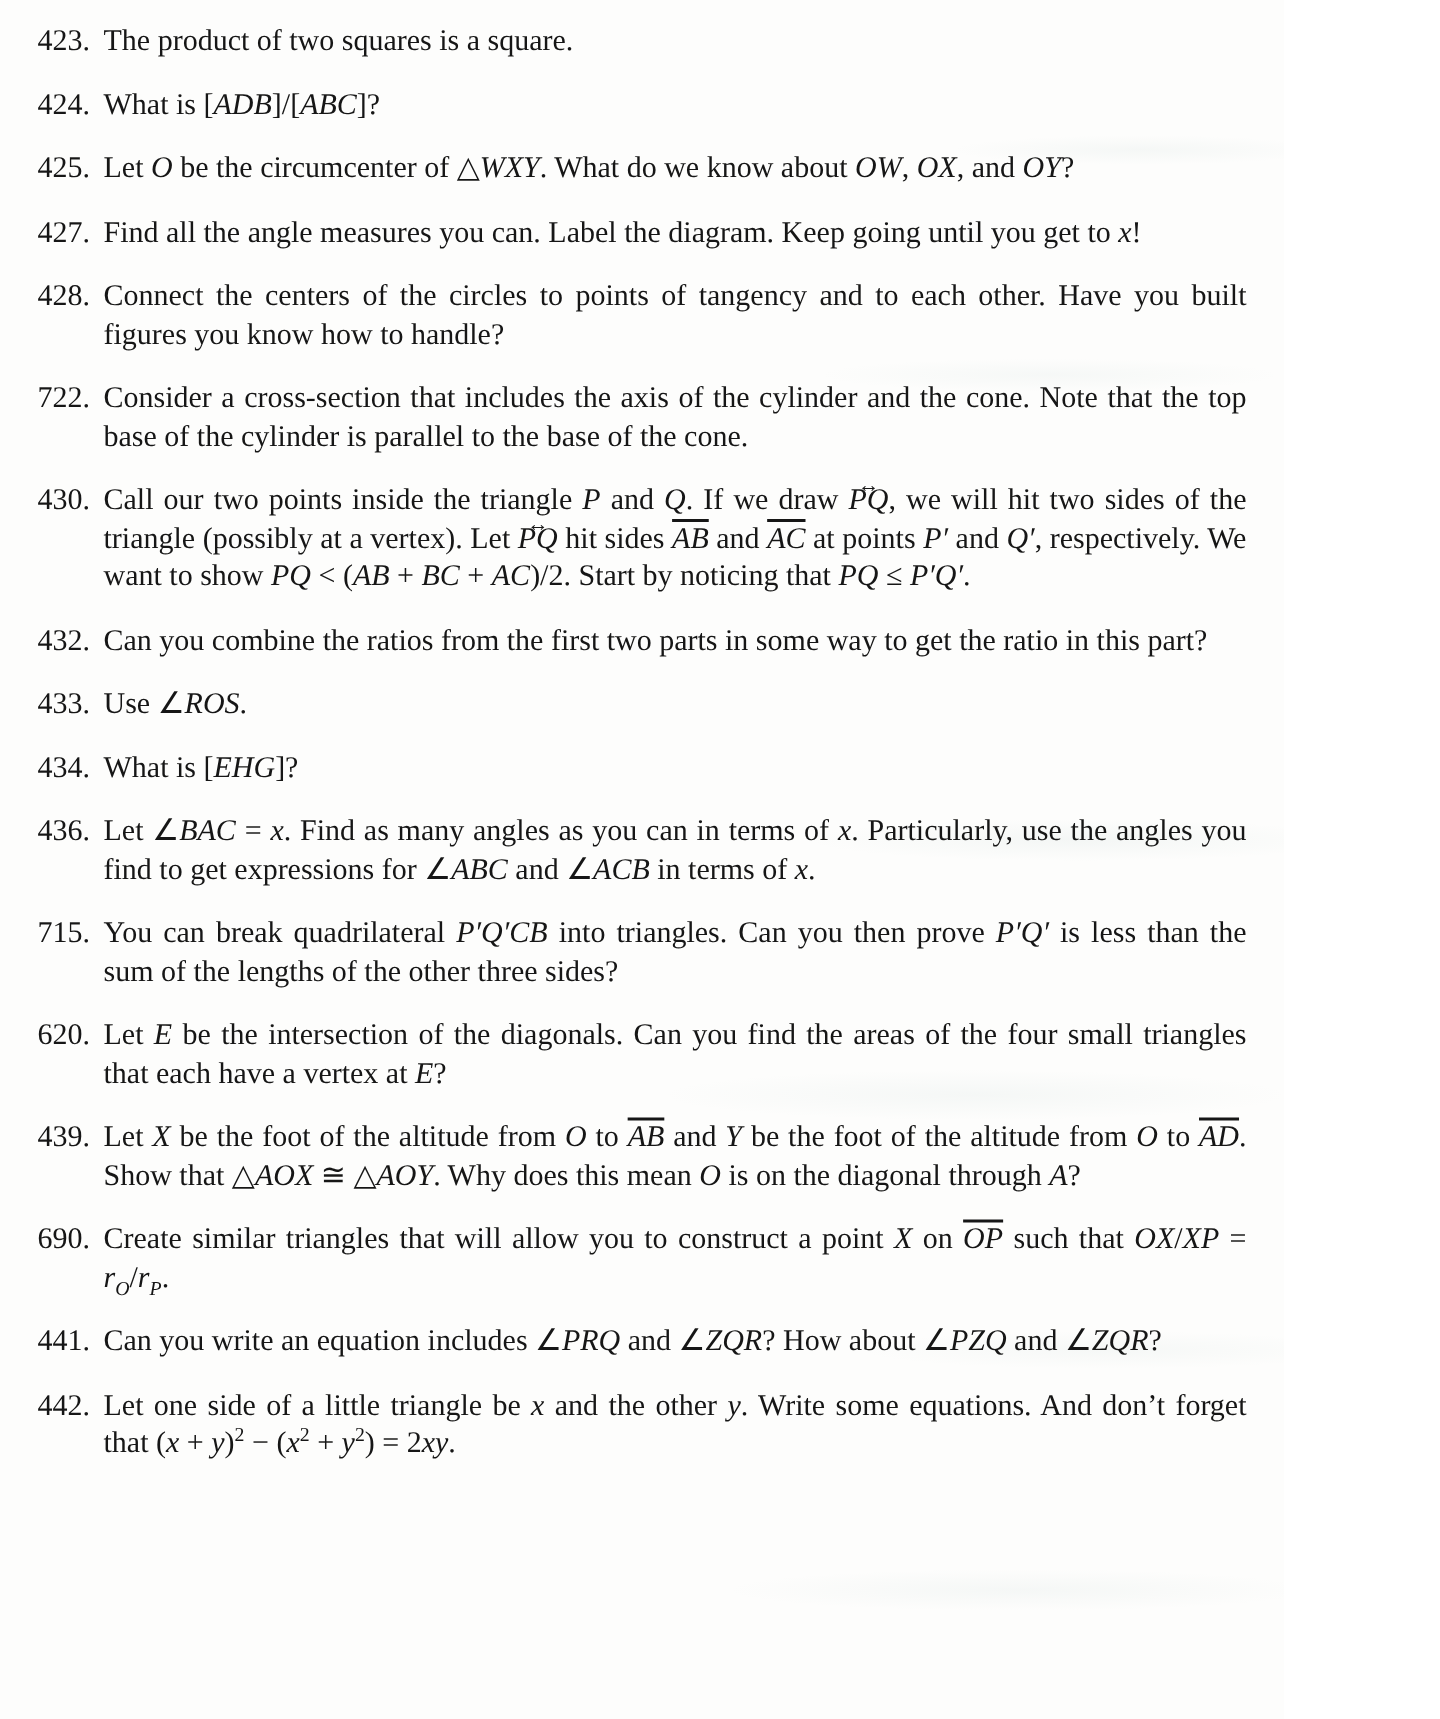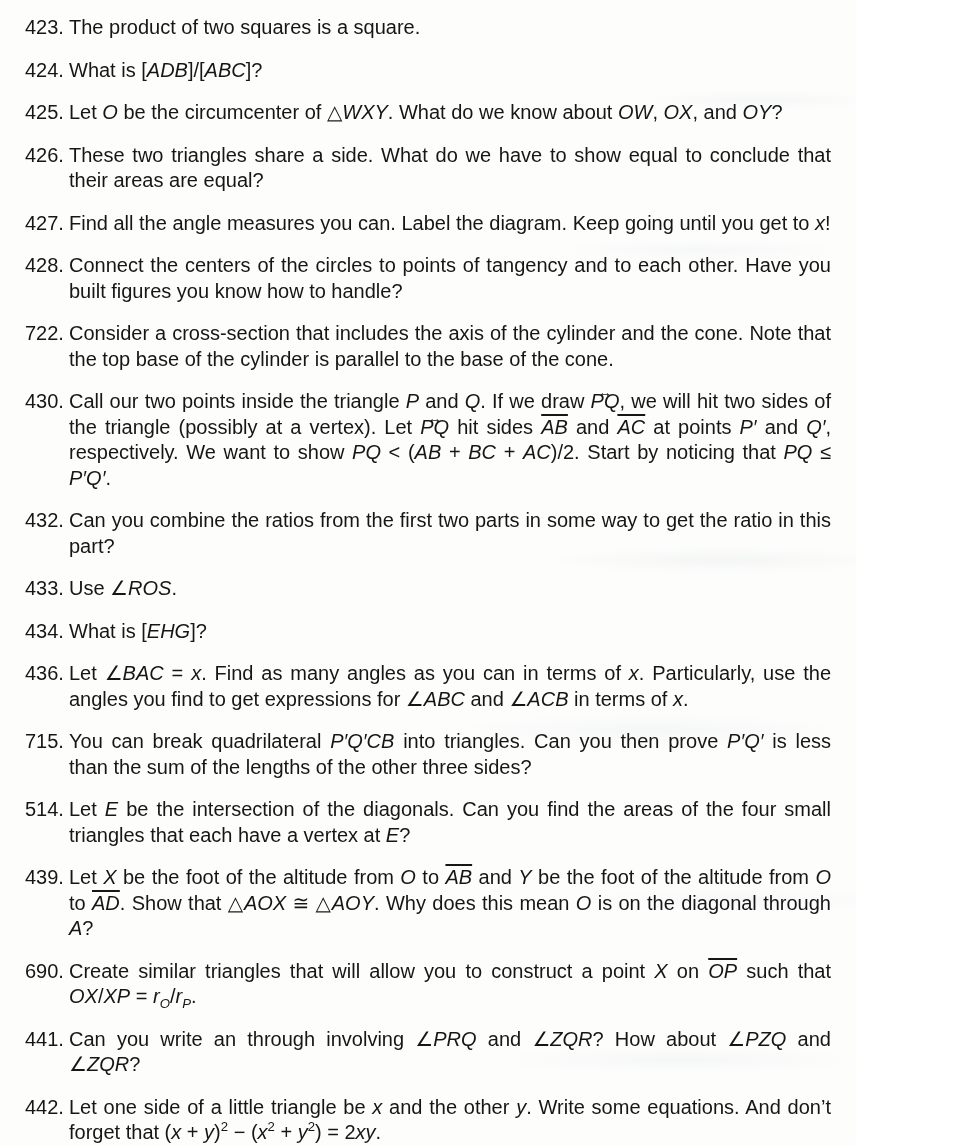--- a/index.html
+++ b/index.html
@@ -6,21 +6,21 @@
   body {
     width: 960px; height: 1146px;
     background: #ffffff;
     overflow: hidden;
   }
   .page {
     box-sizing: border-box;
     width: 856px; height: 1146px;
     padding: 15px 25px 0 25px;
     color: #161616;
-    font-family: Liberation Sans, sans-serif;
+    font-family: Liberation Serif, serif;
     
     background:
       radial-gradient(ellipse 180px 14px at 760px 100px, rgba(150,180,175,0.08), transparent 70%),
       radial-gradient(ellipse 220px 16px at 700px 250px, rgba(150,180,175,0.07), transparent 70%),
       radial-gradient(ellipse 260px 20px at 720px 560px, rgba(150,180,175,0.09), transparent 70%),
       radial-gradient(ellipse 300px 24px at 650px 730px, rgba(150,180,175,0.08), transparent 70%),
       radial-gradient(ellipse 240px 18px at 740px 900px, rgba(150,180,175,0.07), transparent 70%),
       radial-gradient(ellipse 280px 20px at 680px 1060px, rgba(150,180,175,0.08), transparent 70%),
       #fdfdfc;
   }
@@ -63,24 +63,20 @@
       </div>
       <div class="hint-item">
         <span class="num">424.</span>
         <div class="body"><span class="r">What is [</span><span class="i">ADB</span><span class="r">]/[</span><span class="i">ABC</span><span class="r">]?</span></div>
       </div>
       <div class="hint-item">
         <span class="num">425.</span>
         <div class="body"><span class="r">Let </span><span class="i">O</span><span class="r"> be the circumcenter of △</span><span class="i">WXY</span><span class="r">. What do we know about </span><span class="i">OW</span><span class="r">, </span><span class="i">OX</span><span class="r">, and </span><span class="i">OY</span><span class="r">?</span></div>
       </div>
       <div class="hint-item">
-        <span class="num">426.</span>
-        <div class="body"><span class="r">These two triangles share a side. What do we have to show equal to conclude that their areas are equal?</span></div>
-      </div>
-      <div class="hint-item">
         <span class="num">427.</span>
         <div class="body"><span class="r">Find all the angle measures you can. Label the diagram. Keep going until you get to </span><span class="i">x</span><span class="r">!</span></div>
       </div>
       <div class="hint-item">
         <span class="num">428.</span>
         <div class="body"><span class="r">Connect the centers of the circles to points of tangency and to each other. Have you built figures you know how to handle?</span></div>
       </div>
       <div class="hint-item">
         <span class="num">722.</span>
         <div class="body"><span class="r">Consider a cross-section that includes the axis of the cylinder and the cone. Note that the top base of the cylinder is parallel to the base of the cone.</span></div>
@@ -103,33 +99,33 @@
       </div>
       <div class="hint-item">
         <span class="num">436.</span>
         <div class="body"><span class="r">Let ∠</span><span class="i">BAC</span><span class="r"> = </span><span class="i">x</span><span class="r">. Find as many angles as you can in terms of </span><span class="i">x</span><span class="r">. Particularly, use the angles you find to get expressions for ∠</span><span class="i">ABC</span><span class="r"> and ∠</span><span class="i">ACB</span><span class="r"> in terms of </span><span class="i">x</span><span class="r">.</span></div>
       </div>
       <div class="hint-item">
         <span class="num">715.</span>
         <div class="body"><span class="r">You can break quadrilateral </span><span class="i">P′Q′CB</span><span class="r"> into triangles. Can you then prove </span><span class="i">P′Q′</span><span class="r"> is less than the sum of the lengths of the other three sides?</span></div>
       </div>
       <div class="hint-item">
-        <span class="num">514.</span>
+        <span class="num">620.</span>
         <div class="body"><span class="r">Let </span><span class="i">E</span><span class="r"> be the intersection of the diagonals. Can you find the areas of the four small triangles that each have a vertex at </span><span class="i">E</span><span class="r">?</span></div>
       </div>
       <div class="hint-item">
         <span class="num">439.</span>
         <div class="body"><span class="r">Let </span><span class="i">X</span><span class="r"> be the foot of the altitude from </span><span class="i">O</span><span class="r"> to </span><span class="ol">AB</span><span class="r"> and </span><span class="i">Y</span><span class="r"> be the foot of the altitude from </span><span class="i">O</span><span class="r"> to </span><span class="ol">AD</span><span class="r">. Show that △</span><span class="i">AOX</span><span class="r"> ≅ △</span><span class="i">AOY</span><span class="r">. Why does this mean </span><span class="i">O</span><span class="r"> is on the diagonal through </span><span class="i">A</span><span class="r">?</span></div>
       </div>
       <div class="hint-item">
         <span class="num">690.</span>
         <div class="body"><span class="r">Create similar triangles that will allow you to construct a point </span><span class="i">X</span><span class="r"> on </span><span class="ol">OP</span><span class="r"> such that </span><span class="i">OX</span><span class="r">/</span><span class="i">XP</span><span class="r"> = </span><span class="i">r</span><sub class="sub">O</sub><span class="r">/</span><span class="i">r</span><sub class="sub">P</sub><span class="r">.</span></div>
       </div>
       <div class="hint-item">
         <span class="num">441.</span>
-        <div class="body"><span class="r">Can you write an through involving ∠</span><span class="i">PRQ</span><span class="r"> and ∠</span><span class="i">ZQR</span><span class="r">? How about ∠</span><span class="i">PZQ</span><span class="r"> and ∠</span><span class="i">ZQR</span><span class="r">?</span></div>
+        <div class="body"><span class="r">Can you write an equation includes ∠</span><span class="i">PRQ</span><span class="r"> and ∠</span><span class="i">ZQR</span><span class="r">? How about ∠</span><span class="i">PZQ</span><span class="r"> and ∠</span><span class="i">ZQR</span><span class="r">?</span></div>
       </div>
       <div class="hint-item">
         <span class="num">442.</span>
         <div class="body"><span class="r">Let one side of a little triangle be </span><span class="i">x</span><span class="r"> and the other </span><span class="i">y</span><span class="r">. Write some equations. And don’t forget that (</span><span class="i">x</span><span class="r"> + </span><span class="i">y</span><span class="r">)</span><sup class="sup">2</sup><span class="r"> − (</span><span class="i">x</span><sup class="sup">2</sup><span class="r"> + </span><span class="i">y</span><sup class="sup">2</sup><span class="r">) = 2</span><span class="i">xy</span><span class="r">.</span></div>
       </div>
     </div>
 </main>
 
 </body></html>

